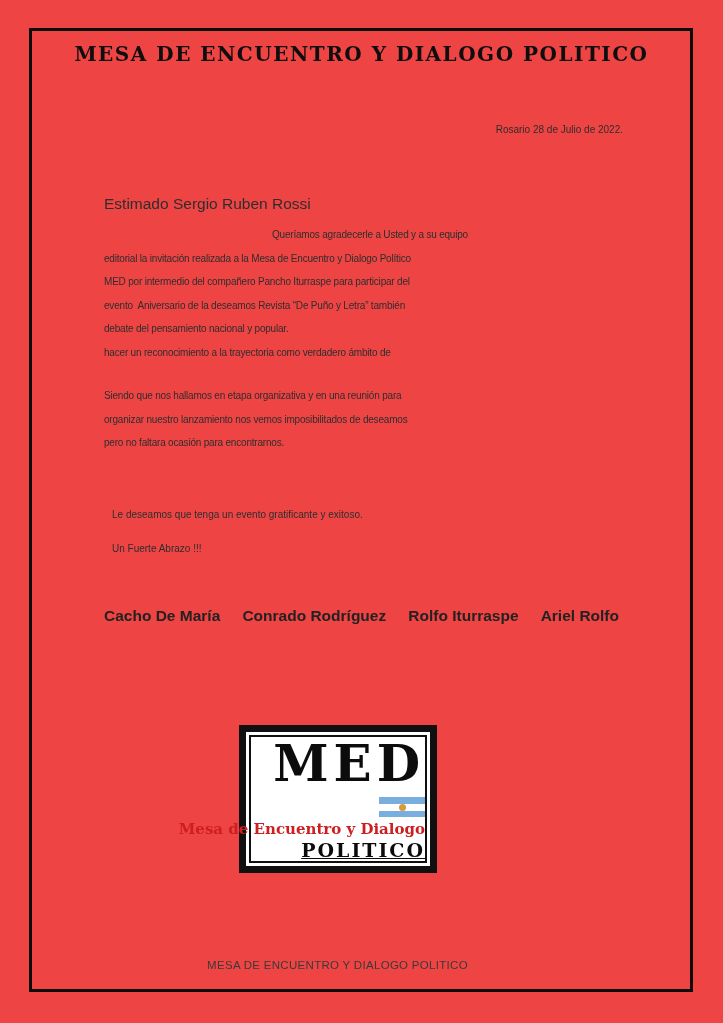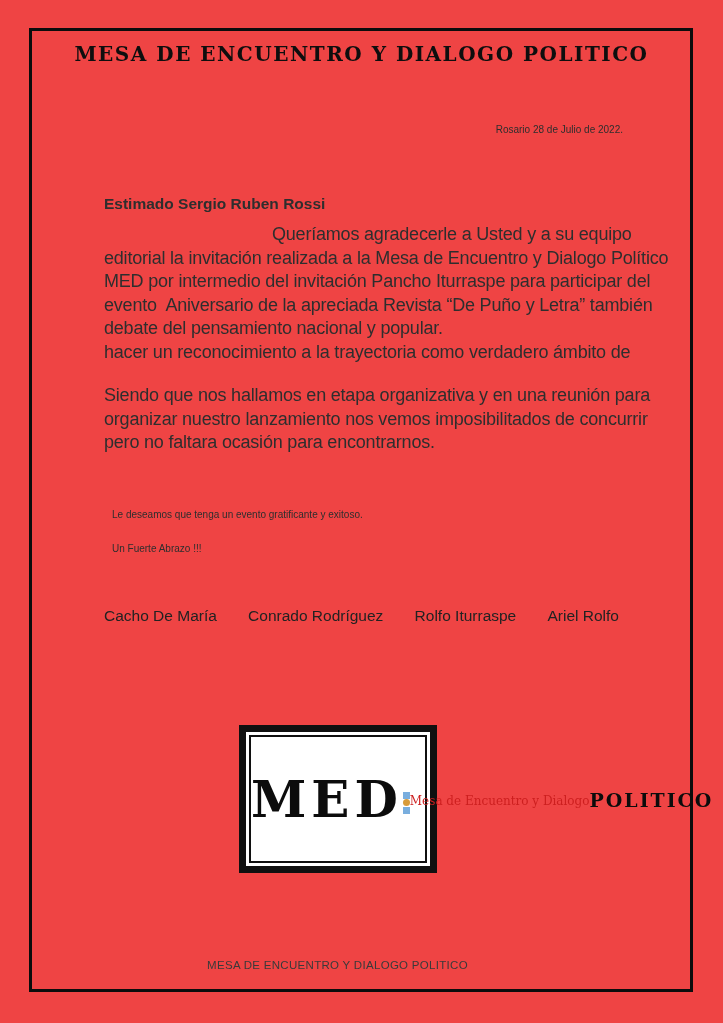--- a/index.html
+++ b/index.html
@@ -33,66 +33,65 @@
     position:absolute;
     top:124px; right:100px;
     font-size:10px;
     white-space:pre;
   }
   .salutation {
     position:absolute;
     top:195px; left:104px;
     font-size:15.5px;
     white-space:pre;
-    font-weight:bold;
   }
   .para { position:absolute; left:104px; }
   .para1 { top:223px; }
   .para2 { top:384px; }
   .pline {
-    font-size:18px;
+    font-size:10px;
     letter-spacing:-0.2px;
     line-height:23.5px;
     white-space:pre;
   }
   .pline.indent { padding-left:168px; }
   .single {
     position:absolute; left:112px;
     font-size:10px;
     white-space:pre;
   }
   .closing  { top:509px; }
   .farewell { top:543px; }
   .signatures {
     position:absolute;
     left:104px; top:607px;
     width:515px;
     display:flex;
     justify-content:space-between;
-    font-weight:normal;
+    font-weight:bold;
     font-size:15.5px;
     color:#222;
     white-space:pre;
   }
   .logo {
     position:absolute;
     left:239px; top:725px;
     width:198px; height:148px;
     box-sizing:border-box;
     border:7px solid #101010;
     background:#ffffff;
   }
   .logo-inner {
     position:absolute;
     left:3px; top:3px; right:3px; bottom:3px;
     border:2px solid #101010;
     box-sizing:border-box;
     display:flex;
-    flex-direction:row;
-    align-items:center;
+    flex-direction:column;
+    align-items:flex-end;
   }
   .logo-med {
     font-family:"DejaVu Serif","Liberation Serif",serif;
     font-weight:900;
     font-size:50px;
     line-height:50px;
     letter-spacing:5px;
     color:#0c0c0c;
     margin-top:2px;
   }
@@ -107,31 +106,32 @@
     display:flex; align-items:center; justify-content:center;
   }
   .sun {
     width:7px; height:7px;
     border-radius:50%;
     display:inline-block;
   }
   .logo-tagline {
     margin-top:3px;
     font-family:"DejaVu Serif","Liberation Serif",serif;
-    font-weight:400;
-    font-size:12px;
+    font-weight:700;
+    font-size:15px;
     white-space:pre;
   }
   .logo-politico {
     margin-top:1px;
     font-family:"DejaVu Serif","Liberation Serif",serif;
     font-weight:900;
     font-size:19px;
     letter-spacing:2px;
     color:#0c0c0c;
+    text-decoration:underline;
     white-space:pre;
   }
   .footer {
     position:absolute;
     left:0; right:48px; top:959px;
     text-align:center;
     font-size:11.5px;
     letter-spacing:0.3px;
     color:#3a3a3a;
     white-space:pre;
@@ -145,29 +145,29 @@
 
   <div class="title">MESA DE ENCUENTRO Y DIALOGO POLITICO</div>
 
   <div class="date">Rosario 28 de Julio de 2022.</div>
 
   <div class="salutation">Estimado Sergio Ruben Rossi</div>
 
   <div class="para para1">
     <div class="pline indent">Queríamos agradecerle a Usted y a su equipo</div>
     <div class="pline">editorial la invitación realizada a la Mesa de Encuentro y Dialogo Político</div>
-    <div class="pline">MED por intermedio del invitación Pancho Iturraspe para participar del</div>
-    <div class="pline">evento  Aniversario de la apreciada Revista “De Puño y Letra” también</div>
+    <div class="pline">MED por intermedio del compañero Pancho Iturraspe para participar del</div>
+    <div class="pline">evento  Aniversario de la deseamos Revista “De Puño y Letra” también</div>
     <div class="pline">debate del pensamiento nacional y popular.</div>
     <div class="pline">hacer un reconocimiento a la trayectoria como verdadero ámbito de</div>
   </div>
 
   <div class="para para2">
     <div class="pline">Siendo que nos hallamos en etapa organizativa y en una reunión para</div>
-    <div class="pline">organizar nuestro lanzamiento nos vemos imposibilitados de concurrir</div>
+    <div class="pline">organizar nuestro lanzamiento nos vemos imposibilitados de deseamos</div>
     <div class="pline">pero no faltara ocasión para encontrarnos.</div>
   </div>
 
   <div class="single closing">Le deseamos que tenga un evento gratificante y exitoso.</div>
   <div class="single farewell">Un Fuerte Abrazo !!!</div>
 
   <div class="signatures">
     <span>Cacho De María</span>
     <span>Conrado Rodríguez</span>
     <span>Rolfo Iturraspe</span>

